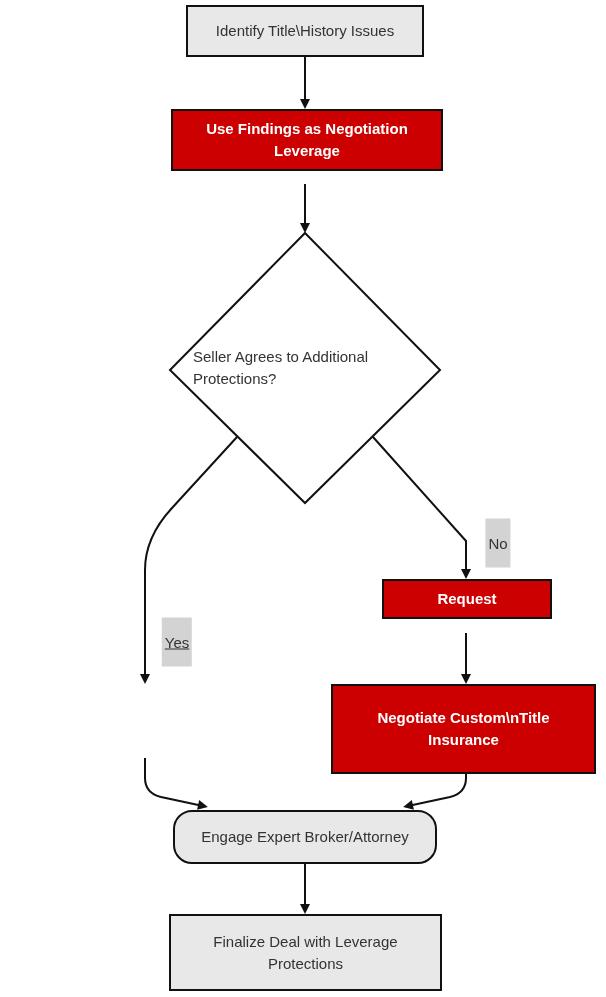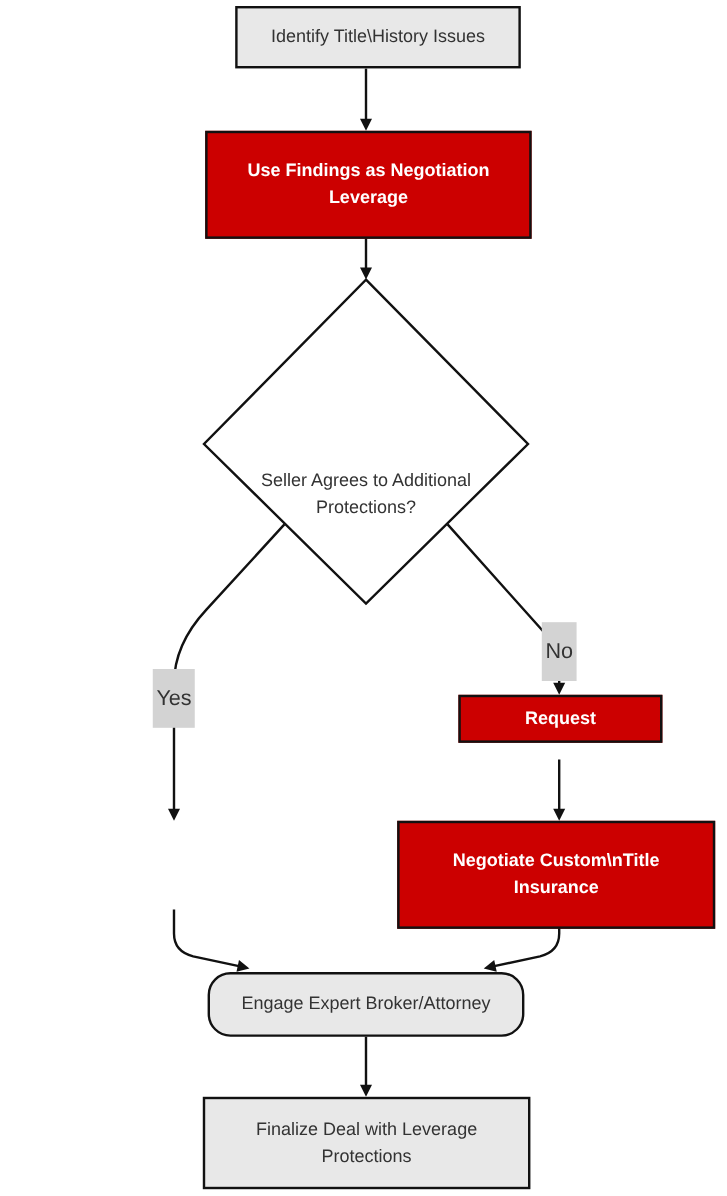--- a/index.html
+++ b/index.html
@@ -44,35 +44,34 @@
     color: var(--highlight-text, #ffffff);
     font-weight: bold;
   }
   .node .txt { display: inline-block; }
   .decision-label {
     position: absolute;
     left: 305px;
     top: 368px;
     transform: translate(-50%, -50%);
     width: 224px;
-    text-align: center;
     font-size: 15px;
     line-height: 1.45;
     color: var(--text, #333333);
-    margin-top: 44px;
   }
   .edge-label {
     position: absolute;
     transform: translate(-50%, -50%);
     background: var(--edge-label-bg, #d3d3d3);
     color: var(--text, #333333);
-    font-size: 18px;
+    font-size: 15px;
     line-height: 21px;
     padding: 14px 3px;
     white-space: nowrap;
+    margin-left: 32px;
   }
 </style>
 </head>
 <body>
 
 <div class="stage">
 
   <svg class="edges" width="606" height="997" viewBox="0 0 606 997">
     <defs>
       <marker id="arrowhead" viewBox="0 0 12 12" refX="6" refY="6" markerWidth="12" markerHeight="12" markerUnits="userSpaceOnUse" orient="auto">
@@ -86,31 +85,31 @@
     <polygon class="diamond" points="305,233 440,370 305,503 170,370"></polygon>
 
     <path class="edge" d="M237,437 L172,508 Q145,537 145,570 L145,679" marker-end="url(#arrowhead)"></path>
     <path class="edge" d="M373,437 L466,541 L466,574" marker-end="url(#arrowhead)"></path>
     <path class="edge" d="M466,633 L466,679" marker-end="url(#arrowhead)"></path>
     <path class="edge" d="M145,758 L145,778 Q145,793 161,797 L203,806" marker-end="url(#arrowhead)"></path>
     <path class="edge" d="M466,758 L466,778 Q466,793 450,797 L408,806" marker-end="url(#arrowhead)"></path>
     <path class="edge" d="M305,864 L305,909" marker-end="url(#arrowhead)"></path>
   </svg>
 
-  <div class="node" style="left:196px; top:5px; width:238px; height:52px;">
+  <div class="node" style="left:186px; top:5px; width:238px; height:52px;">
     <span class="txt" style="white-space:nowrap;">Identify Title\History Issues</span>
   </div>
 
-  <div class="node highlight" style="left:171px; top:109px; width:272px; height:90px;">
+  <div class="node highlight" style="left:171px; top:109px; width:272px; height:62px;">
     <span class="txt" style="max-width:240px;">Use Findings as Negotiation Leverage</span>
   </div>
 
   <div class="decision-label">Seller Agrees to Additional Protections?</div>
 
-  <div class="edge-label" style="left:145px; top:582px;">Yes</div>
+  <div class="edge-label" style="left:145px; top:642px;text-decoration:underline;">Yes</div>
 
   <div class="edge-label" style="left:466px; top:543px;">No</div>
 
   <div class="node highlight" style="left:382px; top:579px; width:170px; height:40px;">
     <span class="txt">Request</span>
   </div>
 
 
   <div class="node highlight" style="left:331px; top:684px; width:265px; height:90px;">
     <span class="txt" style="max-width:230px;">Negotiate Custom\nTitle Insurance</span>

